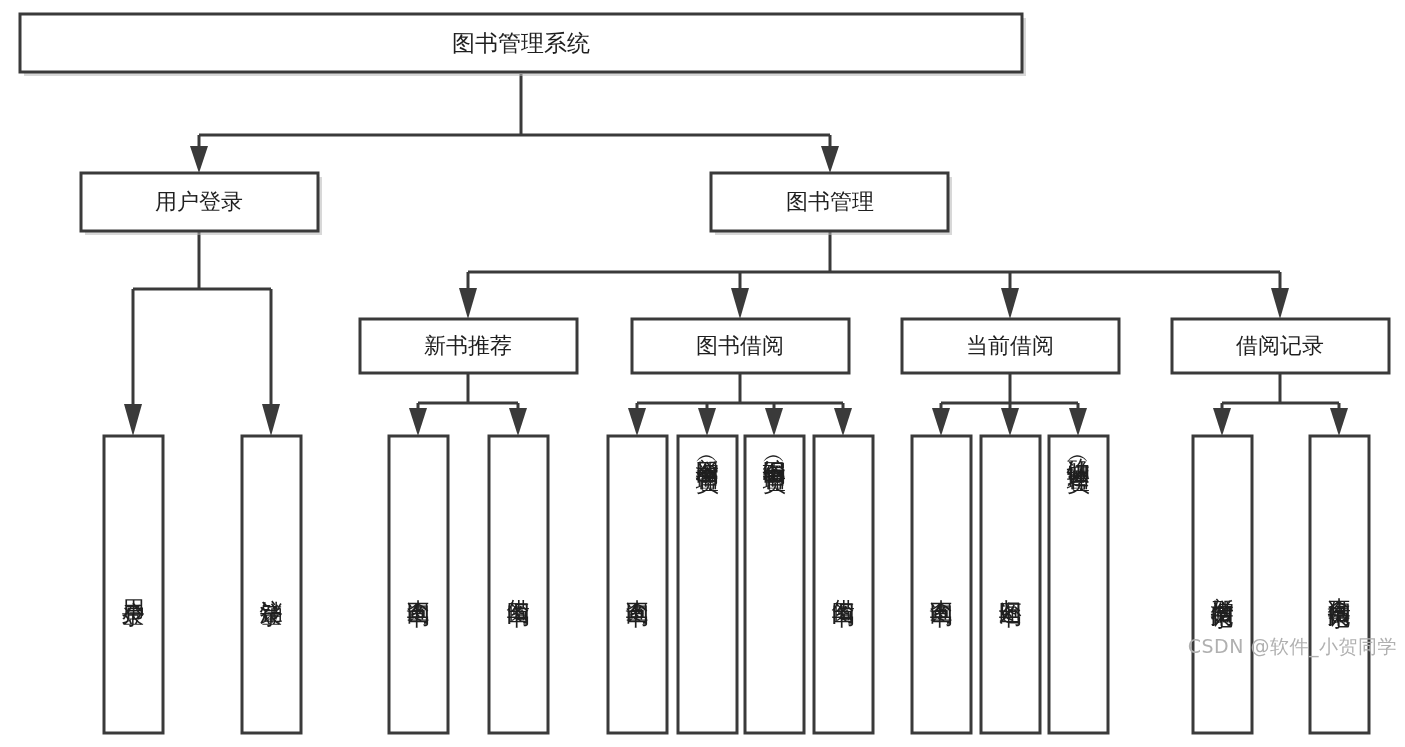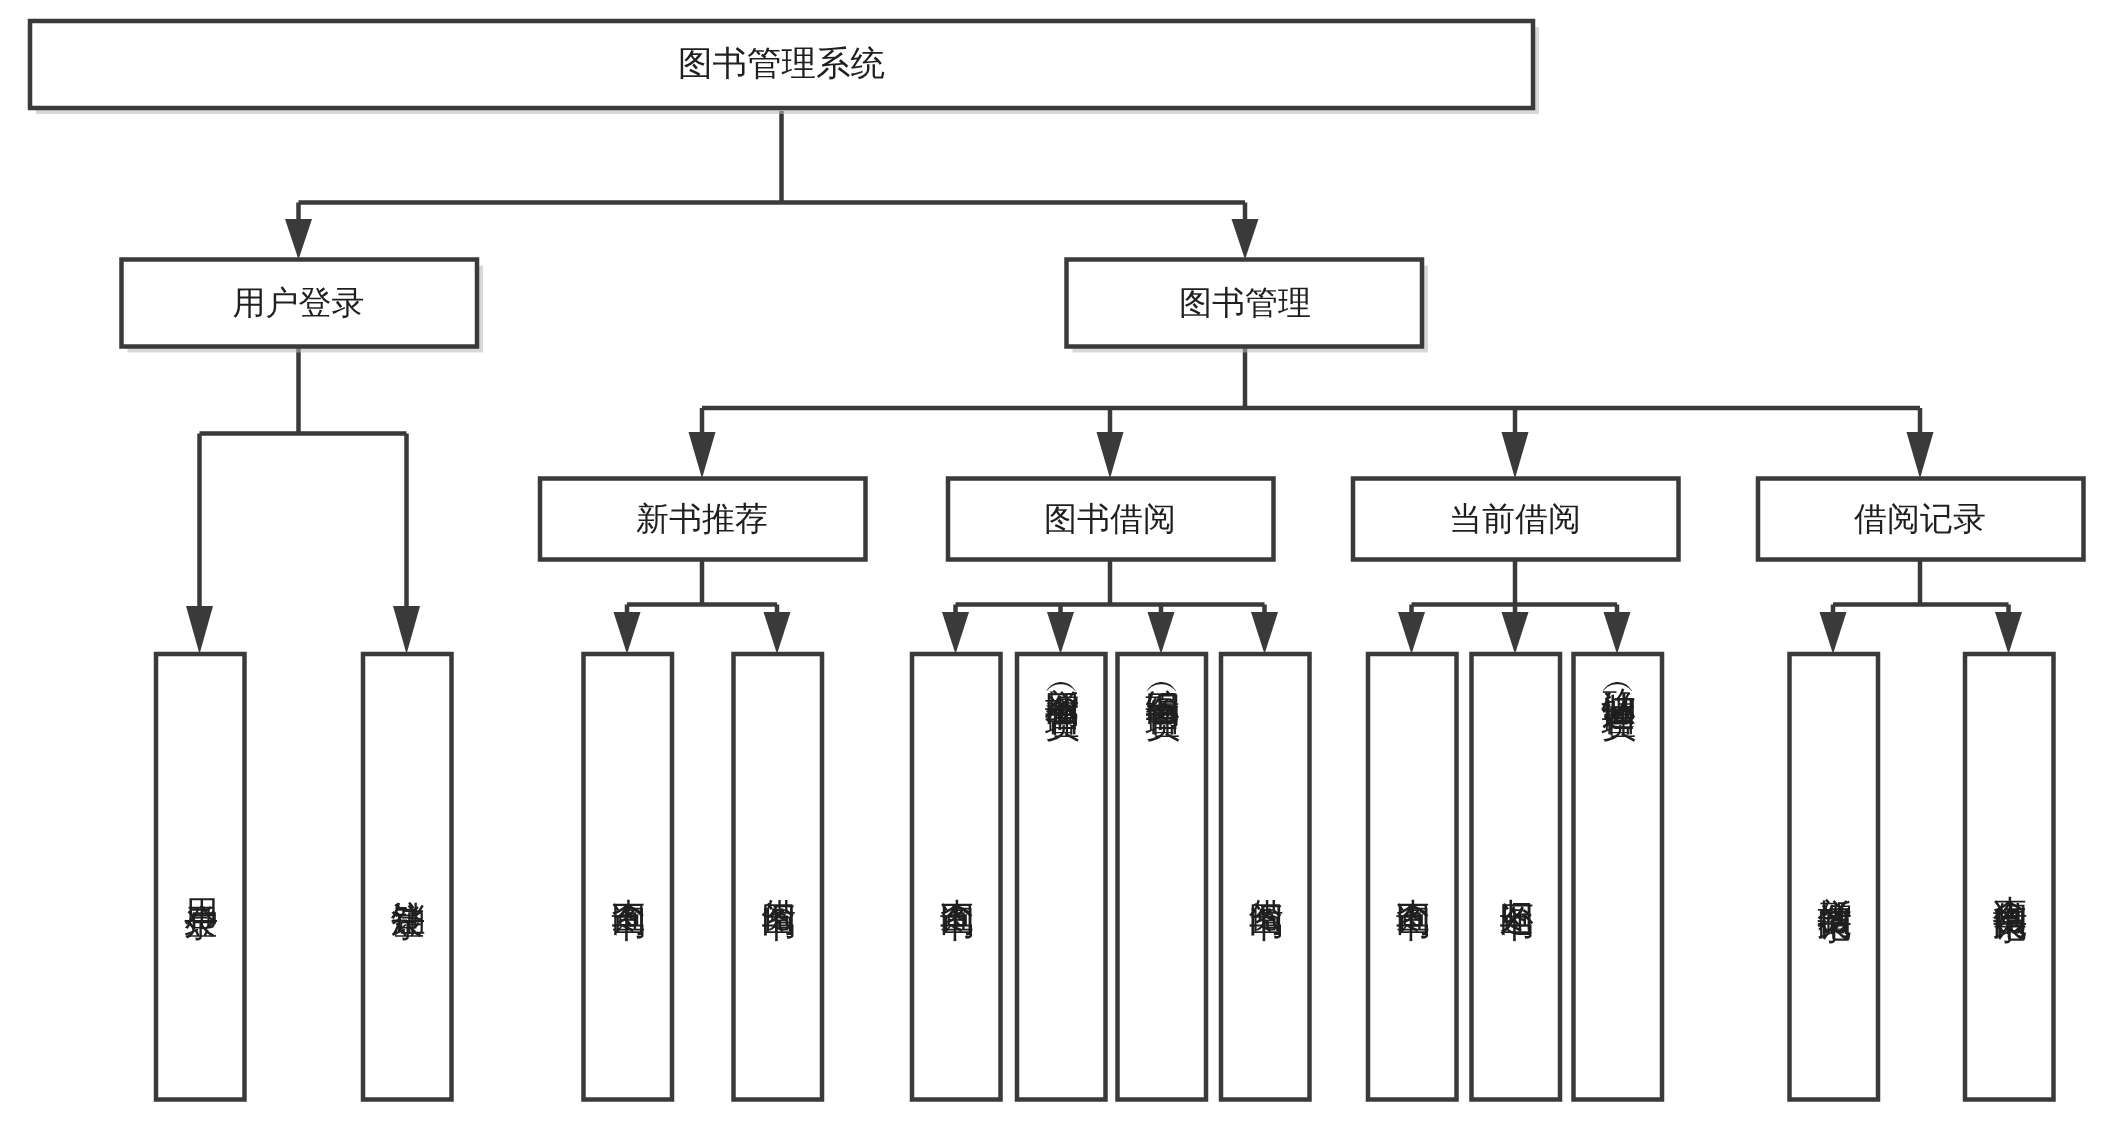--- a/index.html
+++ b/index.html
@@ -255,14 +255,15 @@
     <span class="leaf-label">确认归还（管理员）</span>
   </div>
 
   <div class="leaf-label-wrap" style="left:1193px; top:436px; width:59px; height:297px; align-items:center;">
     <span class="leaf-label">新增借阅记录</span>
   </div>
   <div class="leaf-label-wrap" style="left:1310px; top:436px; width:59px; height:297px; align-items:center;">
     <span class="leaf-label">查询借阅记录</span>
   </div>
 
+  <div class="watermark">CSDN @软件_小贺同学</div>
 
 </div>
 
 </body></html>

